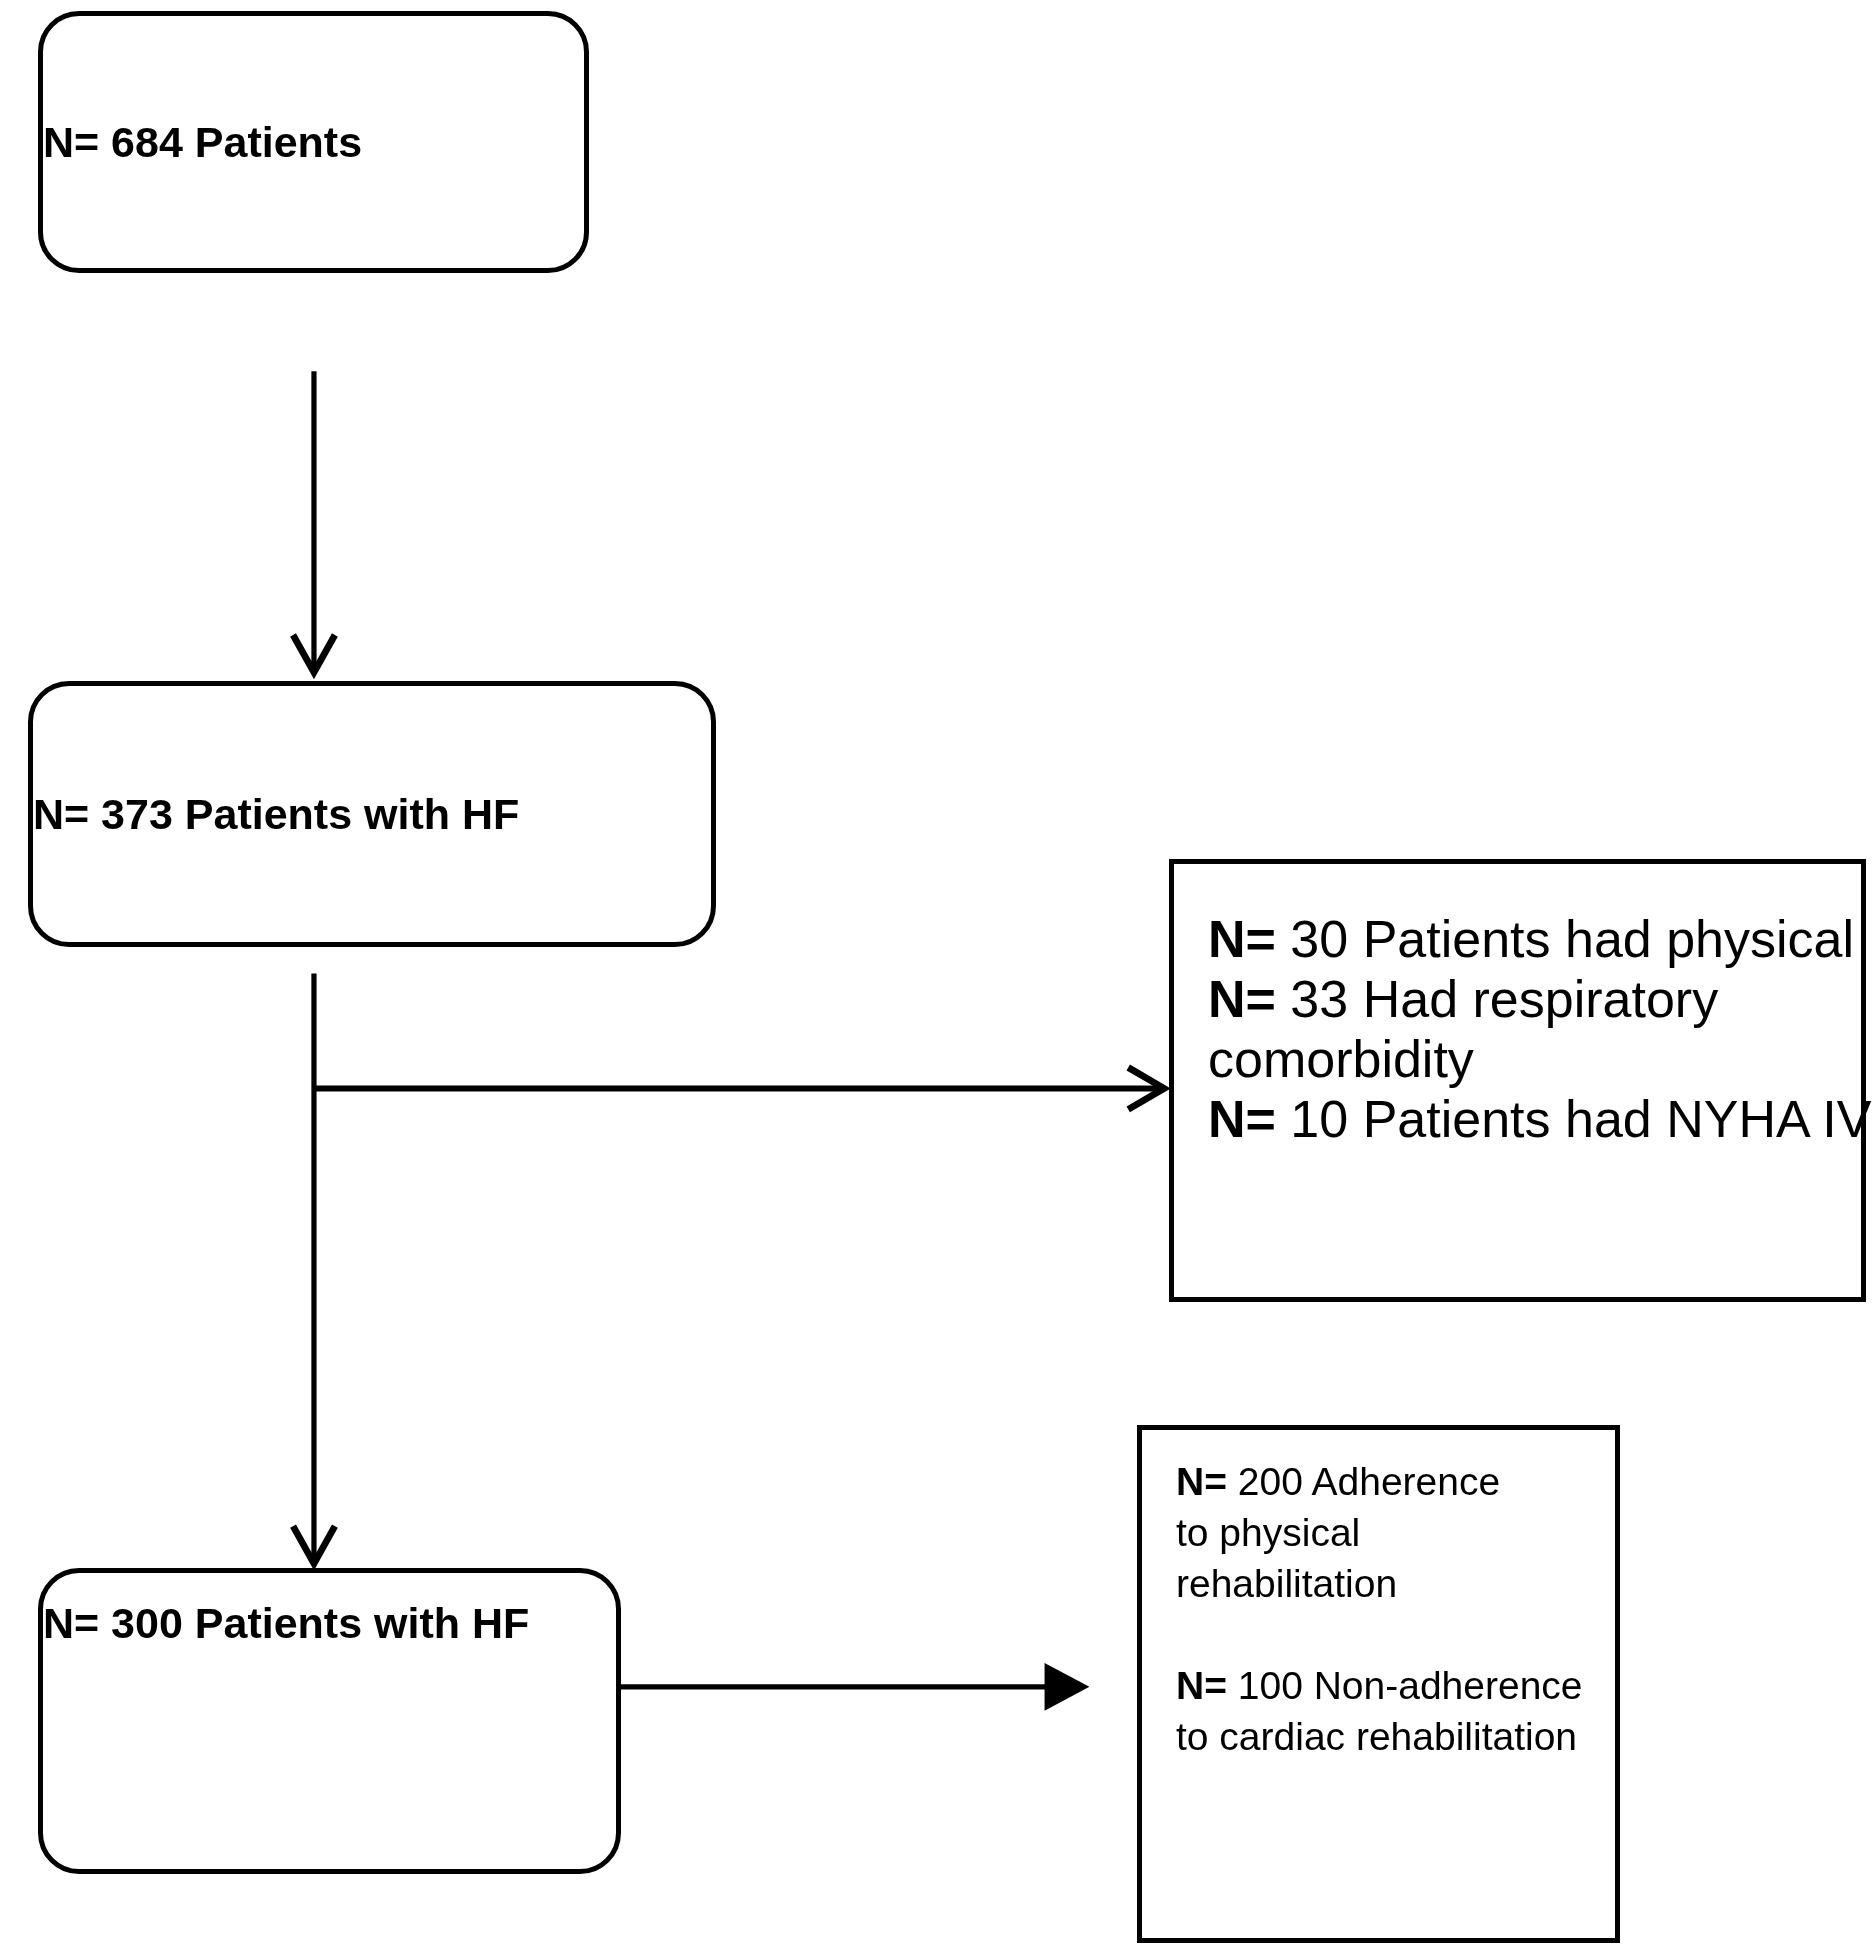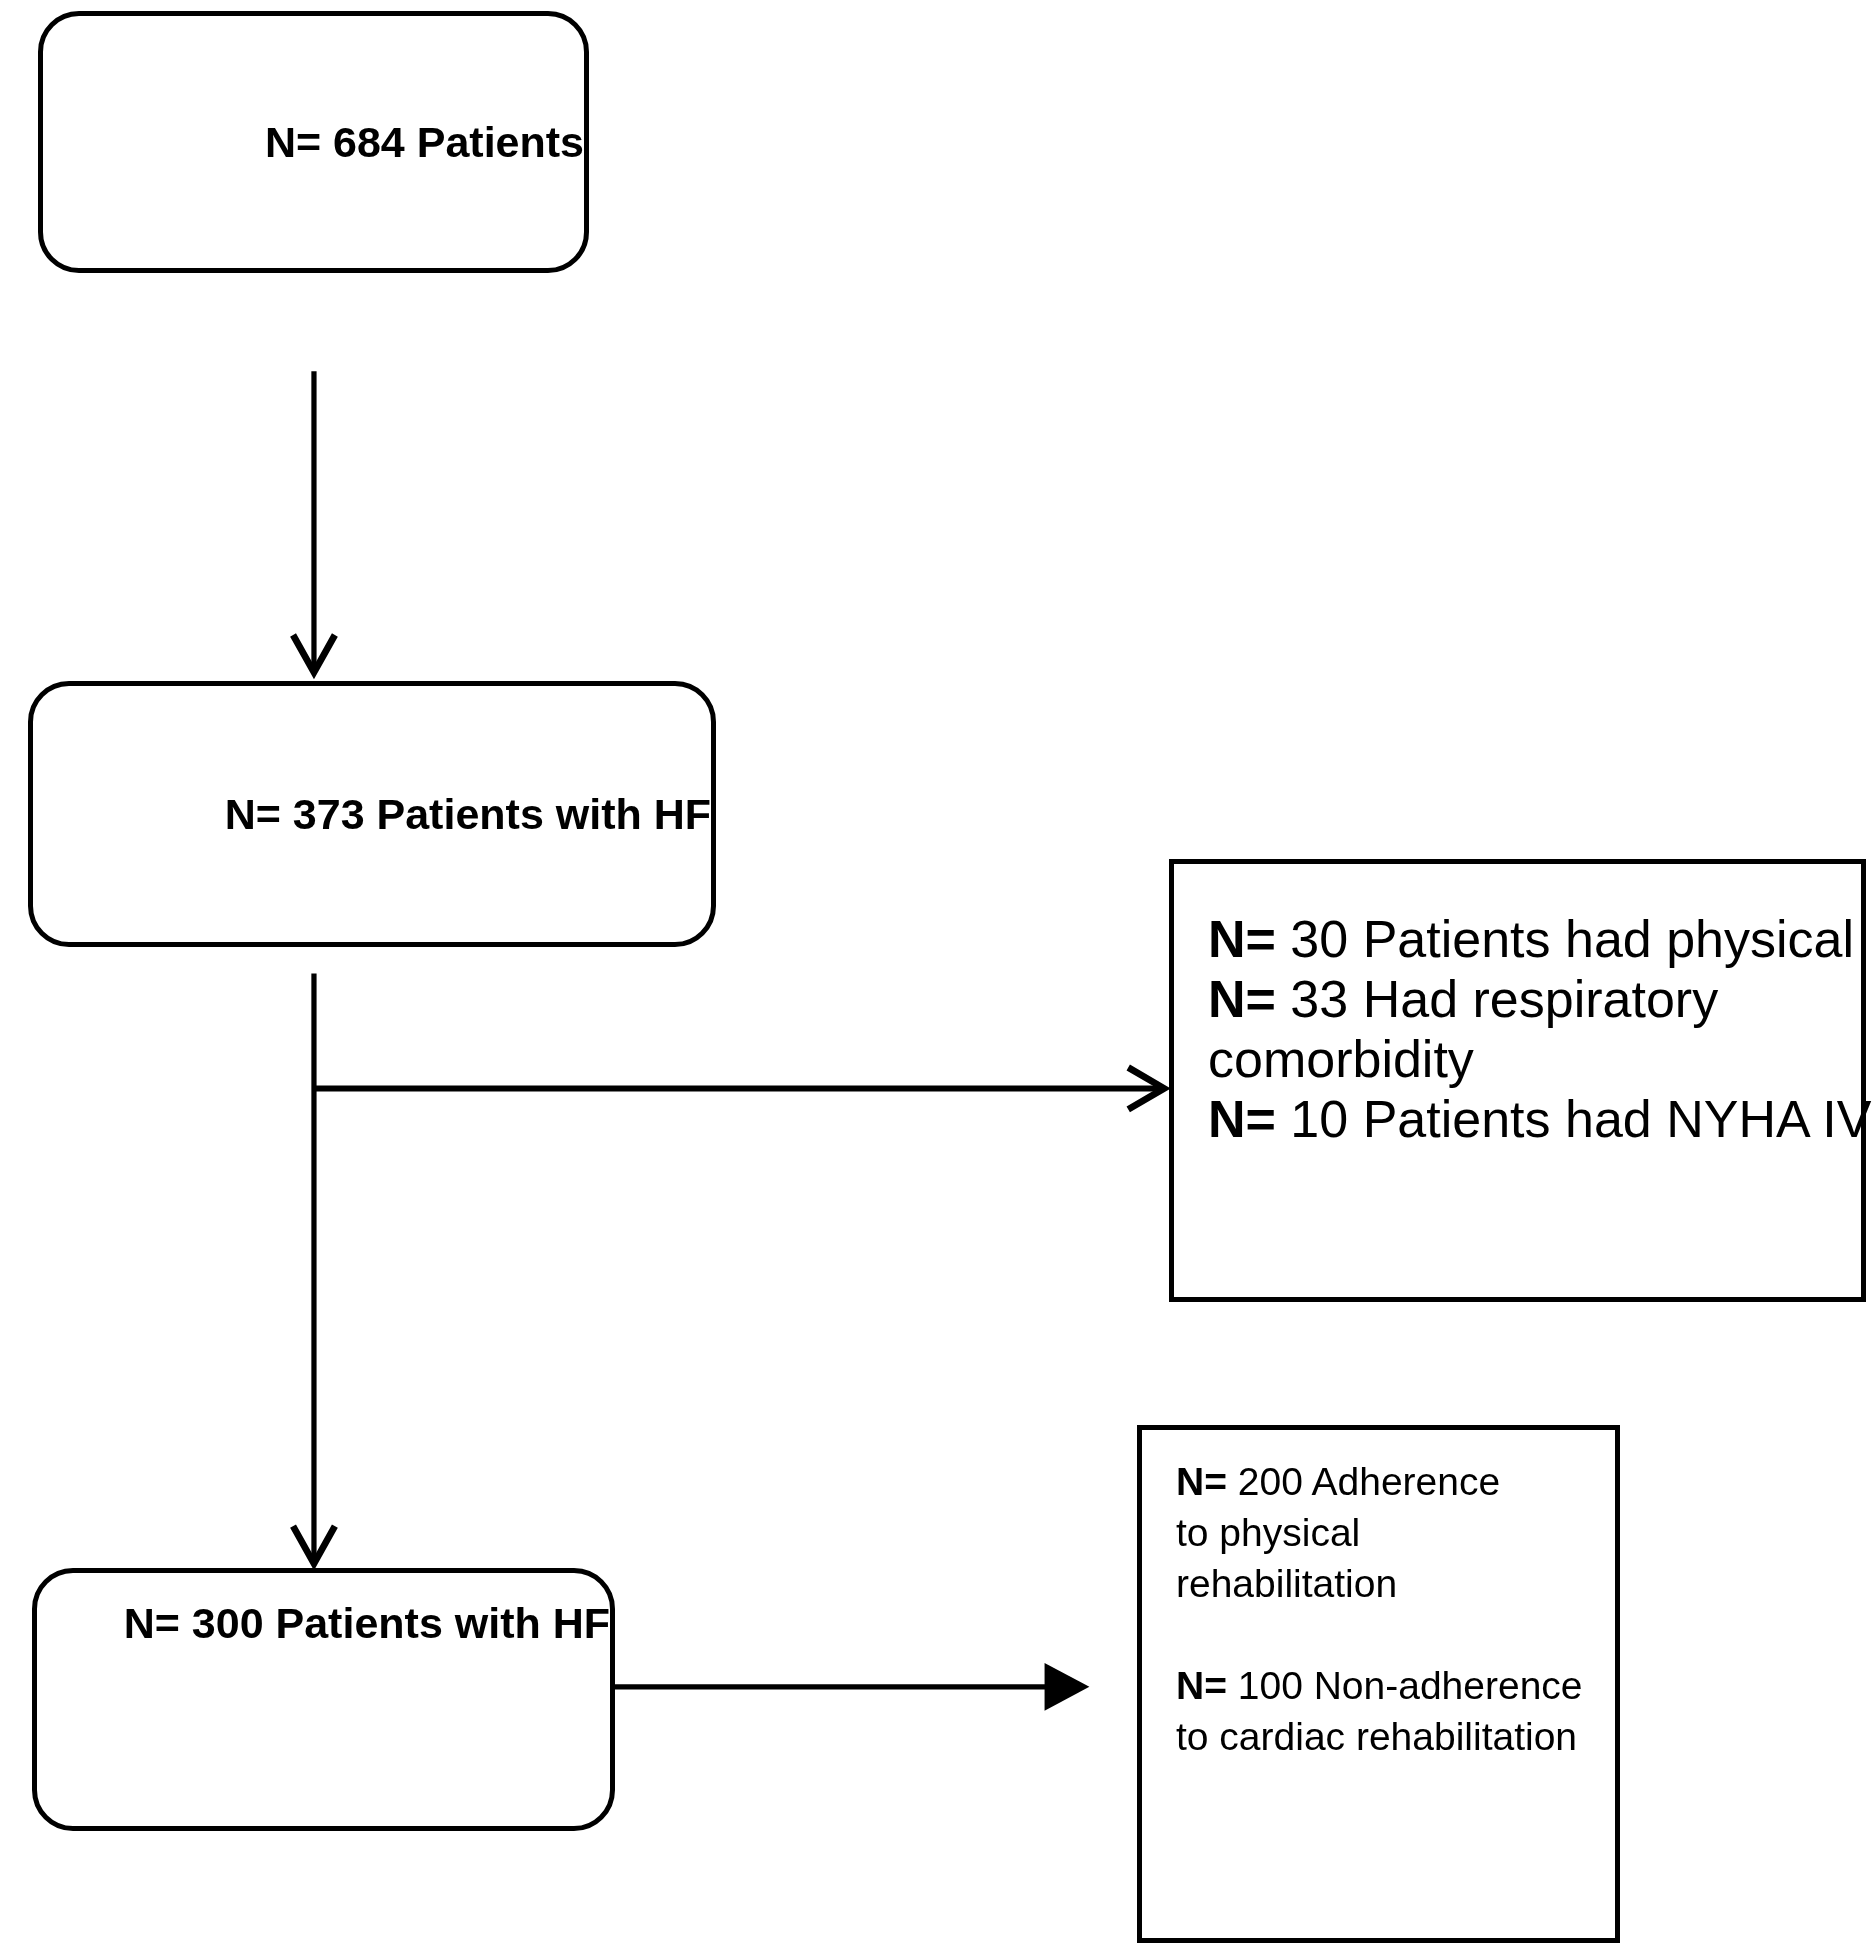--- a/index.html
+++ b/index.html
@@ -27,21 +27,21 @@
   .node {
     position: absolute;
     box-sizing: border-box;
     background: #ffffff;
     border: 5.2px solid #000000;
   }
   .rounded {
     border-radius: 41px;
     display: flex;
     align-items: center;
-    justify-content: flex-end;
+    justify-content: flex-start;
   }
   .rounded.top-aligned {
     align-items: flex-start;
     padding-top: 24px;
   }
   .node-label {
     font-size: 43px;
     font-weight: 700;
     line-height: 52px;
     white-space: nowrap;
@@ -100,21 +100,21 @@
   </svg>
 
   <div class="node rounded" style="left:38px; top:10.5px; width:551px; height:262px;">
     <span class="node-label">N= 684 Patients</span>
   </div>
 
   <div class="node rounded" style="left:28px; top:681px; width:688px; height:266px;">
     <span class="node-label">N= 373 Patients with HF</span>
   </div>
 
-  <div class="node rounded top-aligned" style="left:32px; top:1568px; width:583px; height:263px;">
+  <div class="node rounded top-aligned" style="left:38px; top:1568px; width:583px; height:306px;">
     <span class="node-label">N= 300 Patients with HF</span>
   </div>
 
   <div class="node sharp textbox exclusion-box" style="left:1169px; top:859px; width:697px; height:443px;">
     <span class="line"><b class="nbold">N=</b><span> 30 Patients had physical</span></span>
     <span class="line"><b class="nbold">N=</b><span> 33 Had respiratory</span></span>
     <span class="line"><b class="nbold"></b><span>comorbidity</span></span>
     <span class="line"><b class="nbold">N=</b><span> 10 Patients had NYHA IV</span></span>
   </div>
 

